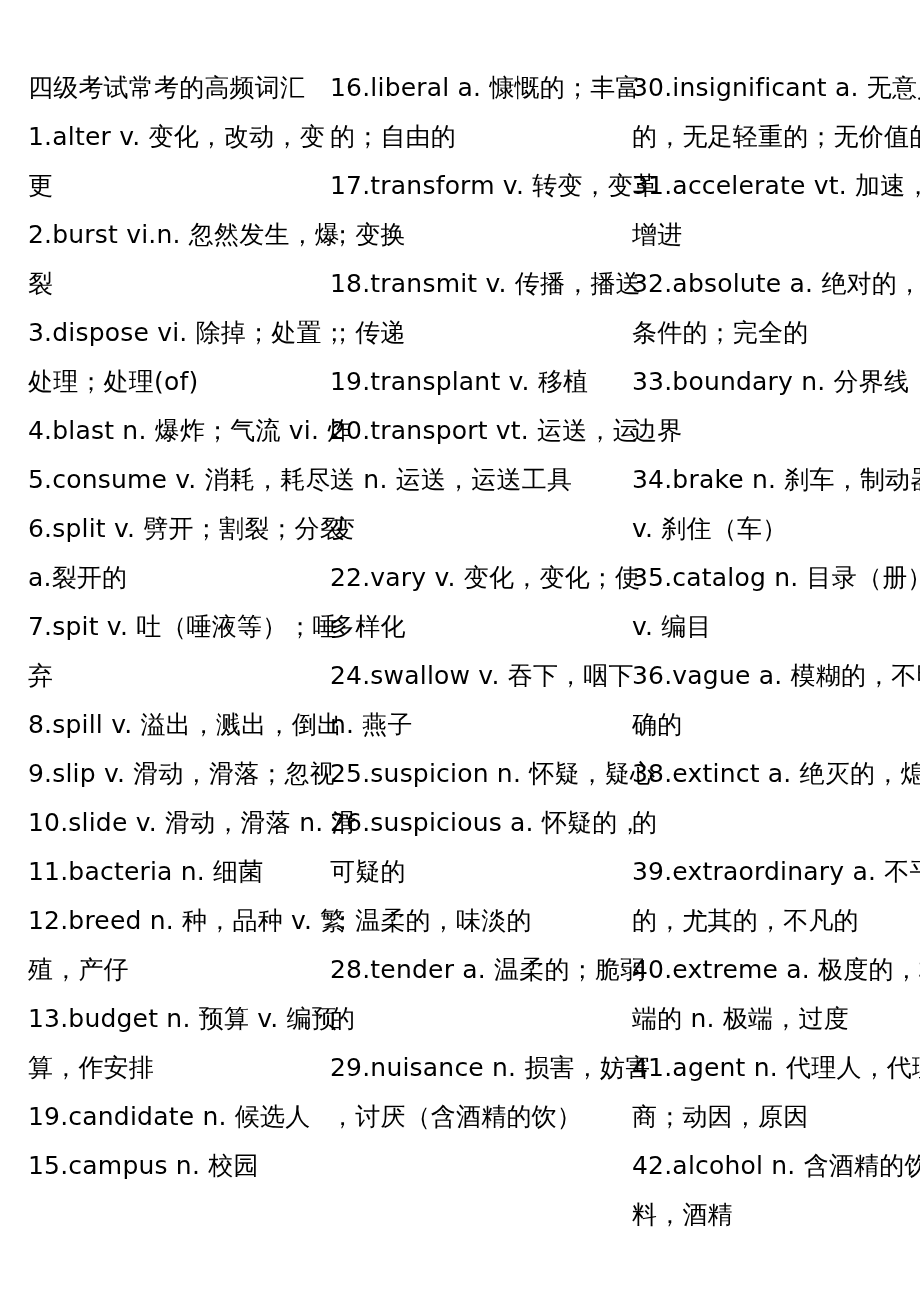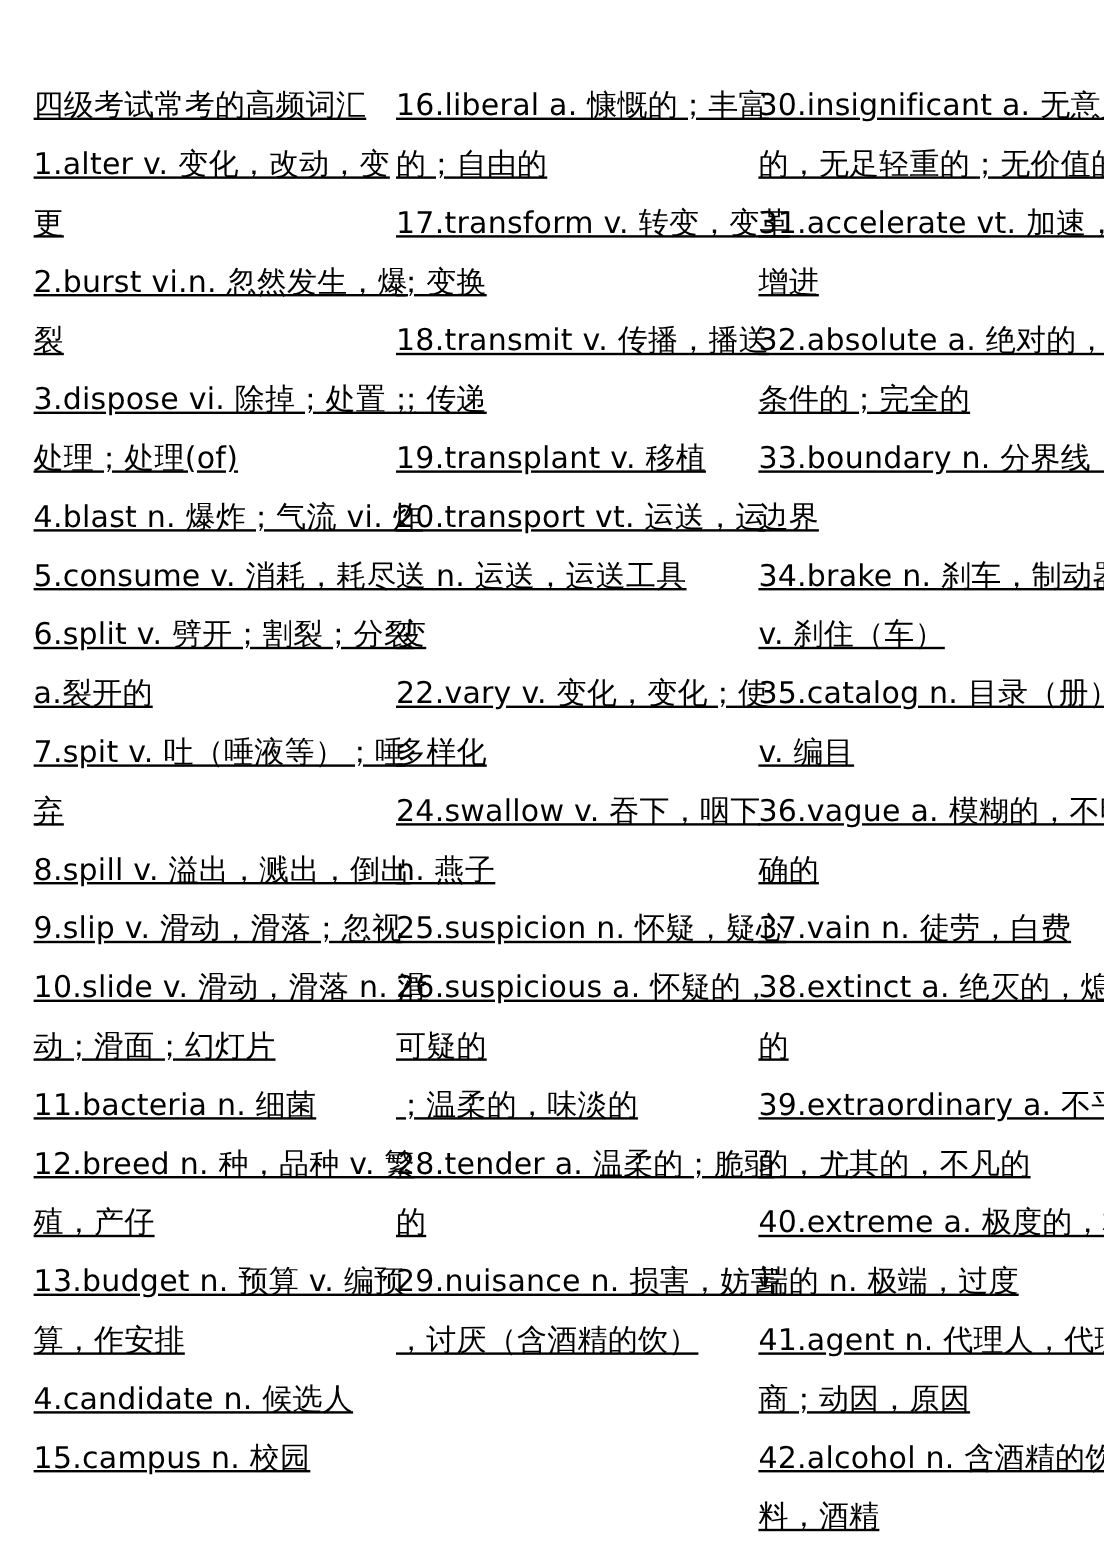--- a/index.html
+++ b/index.html
@@ -16,21 +16,20 @@
     padding: 63px 0 0 28px;
     display: flex;
     overflow: hidden;
     font-family: "DejaVu Sans", sans-serif;
     color: #000000;
   }
   .col {
     width: 287px;
     margin-right: 15px;
     flex: 0 0 auto;
-    text-decoration: underline;
   }
   .col:last-child {
     margin-right: 0;
   }
   .line {
     height: 49px;
     line-height: 49px;
     font-size: 25px;
     letter-spacing: 0.2px;
     white-space: nowrap;
@@ -51,27 +50,26 @@
       <div class="line">处理；处理(of)</div>
       <div class="line">4.blast n. 爆炸；气流 vi. 炸</div>
       <div class="line">5.consume v. 消耗，耗尽</div>
       <div class="line">6.split v. 劈开；割裂；分裂</div>
       <div class="line">a.裂开的</div>
       <div class="line">7.spit v. 吐（唾液等）；唾</div>
       <div class="line">弃</div>
       <div class="line">8.spill v. 溢出，溅出，倒出</div>
       <div class="line">9.slip v. 滑动，滑落；忽视</div>
       <div class="line">10.slide v. 滑动，滑落 n. 滑</div>
-      <div class="line">动；滑面；幻灯片</div>
       <div class="line">11.bacteria n. 细菌</div>
       <div class="line">12.breed n. 种，品种 v. 繁</div>
       <div class="line">殖，产仔</div>
       <div class="line">13.budget n. 预算 v. 编预</div>
       <div class="line">算，作安排</div>
-      <div class="line">4.candidate n. 候选人</div>
+      <div class="line">19.candidate n. 候选人</div>
       <div class="line">15.campus n. 校园</div>
     </div>
   <div class="col">
       <div class="line">16.liberal a. 慷慨的；丰富</div>
       <div class="line">的；自由的</div>
       <div class="line">17.transform v. 转变，变革</div>
       <div class="line">；变换</div>
       <div class="line">18.transmit v. 传播，播送</div>
       <div class="line">；传递</div>
       <div class="line">19.transplant v. 移植</div>
@@ -99,21 +97,20 @@
       <div class="line">32.absolute a. 绝对的，无</div>
       <div class="line">条件的；完全的</div>
       <div class="line">33.boundary n. 分界线，</div>
       <div class="line">边界</div>
       <div class="line">34.brake n. 刹车，制动器</div>
       <div class="line">v. 刹住（车）</div>
       <div class="line">35.catalog n. 目录（册）</div>
       <div class="line">v. 编目</div>
       <div class="line">36.vague a. 模糊的，不明</div>
       <div class="line">确的</div>
-      <div class="line">37.vain n. 徒劳，白费</div>
       <div class="line">38.extinct a. 绝灭的，熄灭</div>
       <div class="line">的</div>
       <div class="line">39.extraordinary a. 不平常</div>
       <div class="line">的，尤其的，不凡的</div>
       <div class="line">40.extreme a. 极度的，极</div>
       <div class="line">端的 n. 极端，过度</div>
       <div class="line">41.agent n. 代理人，代理</div>
       <div class="line">商；动因，原因</div>
       <div class="line">42.alcohol n. 含酒精的饮</div>
       <div class="line">料，酒精</div>

